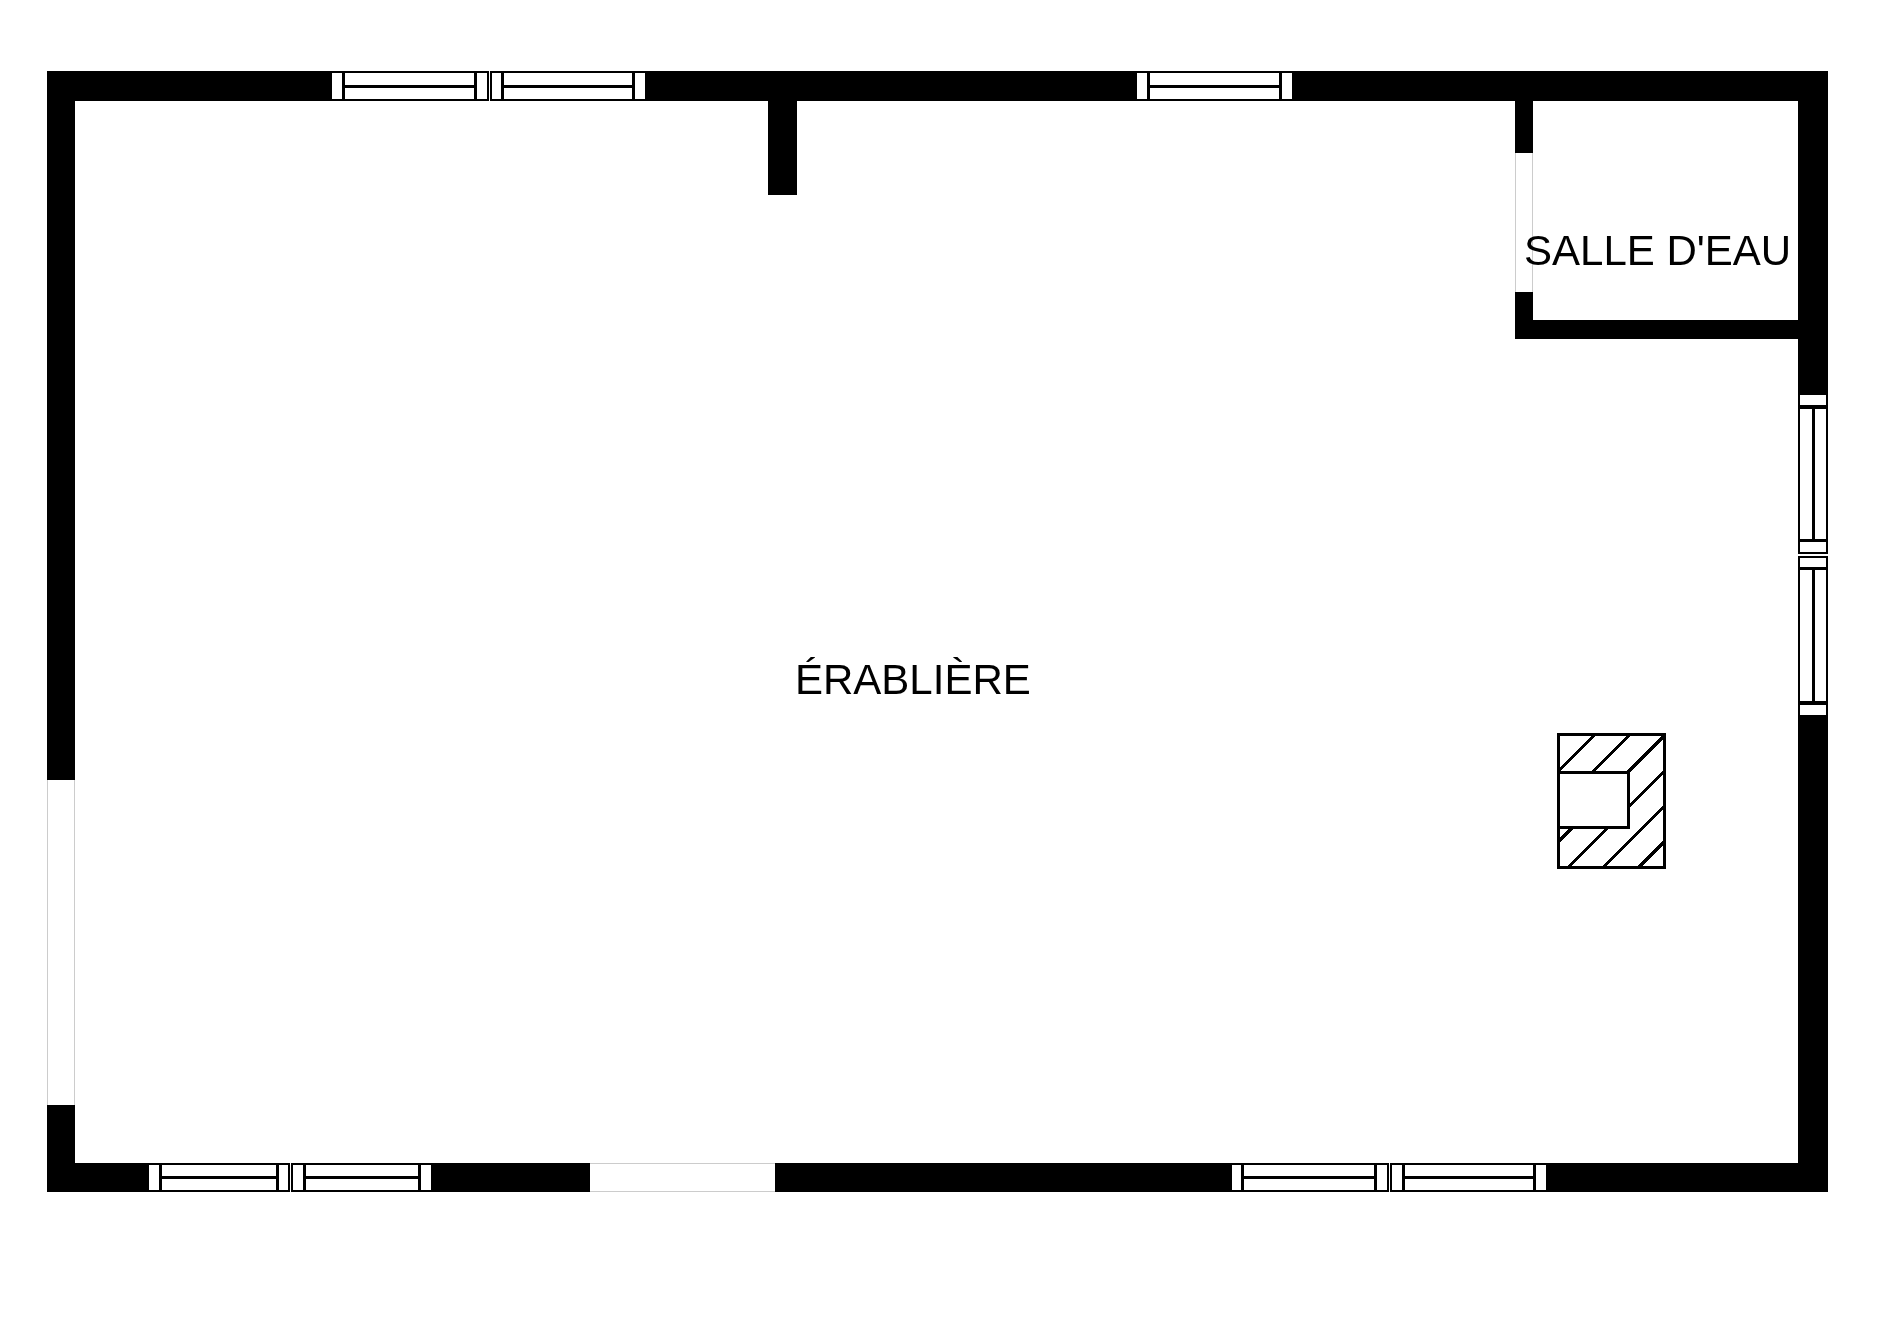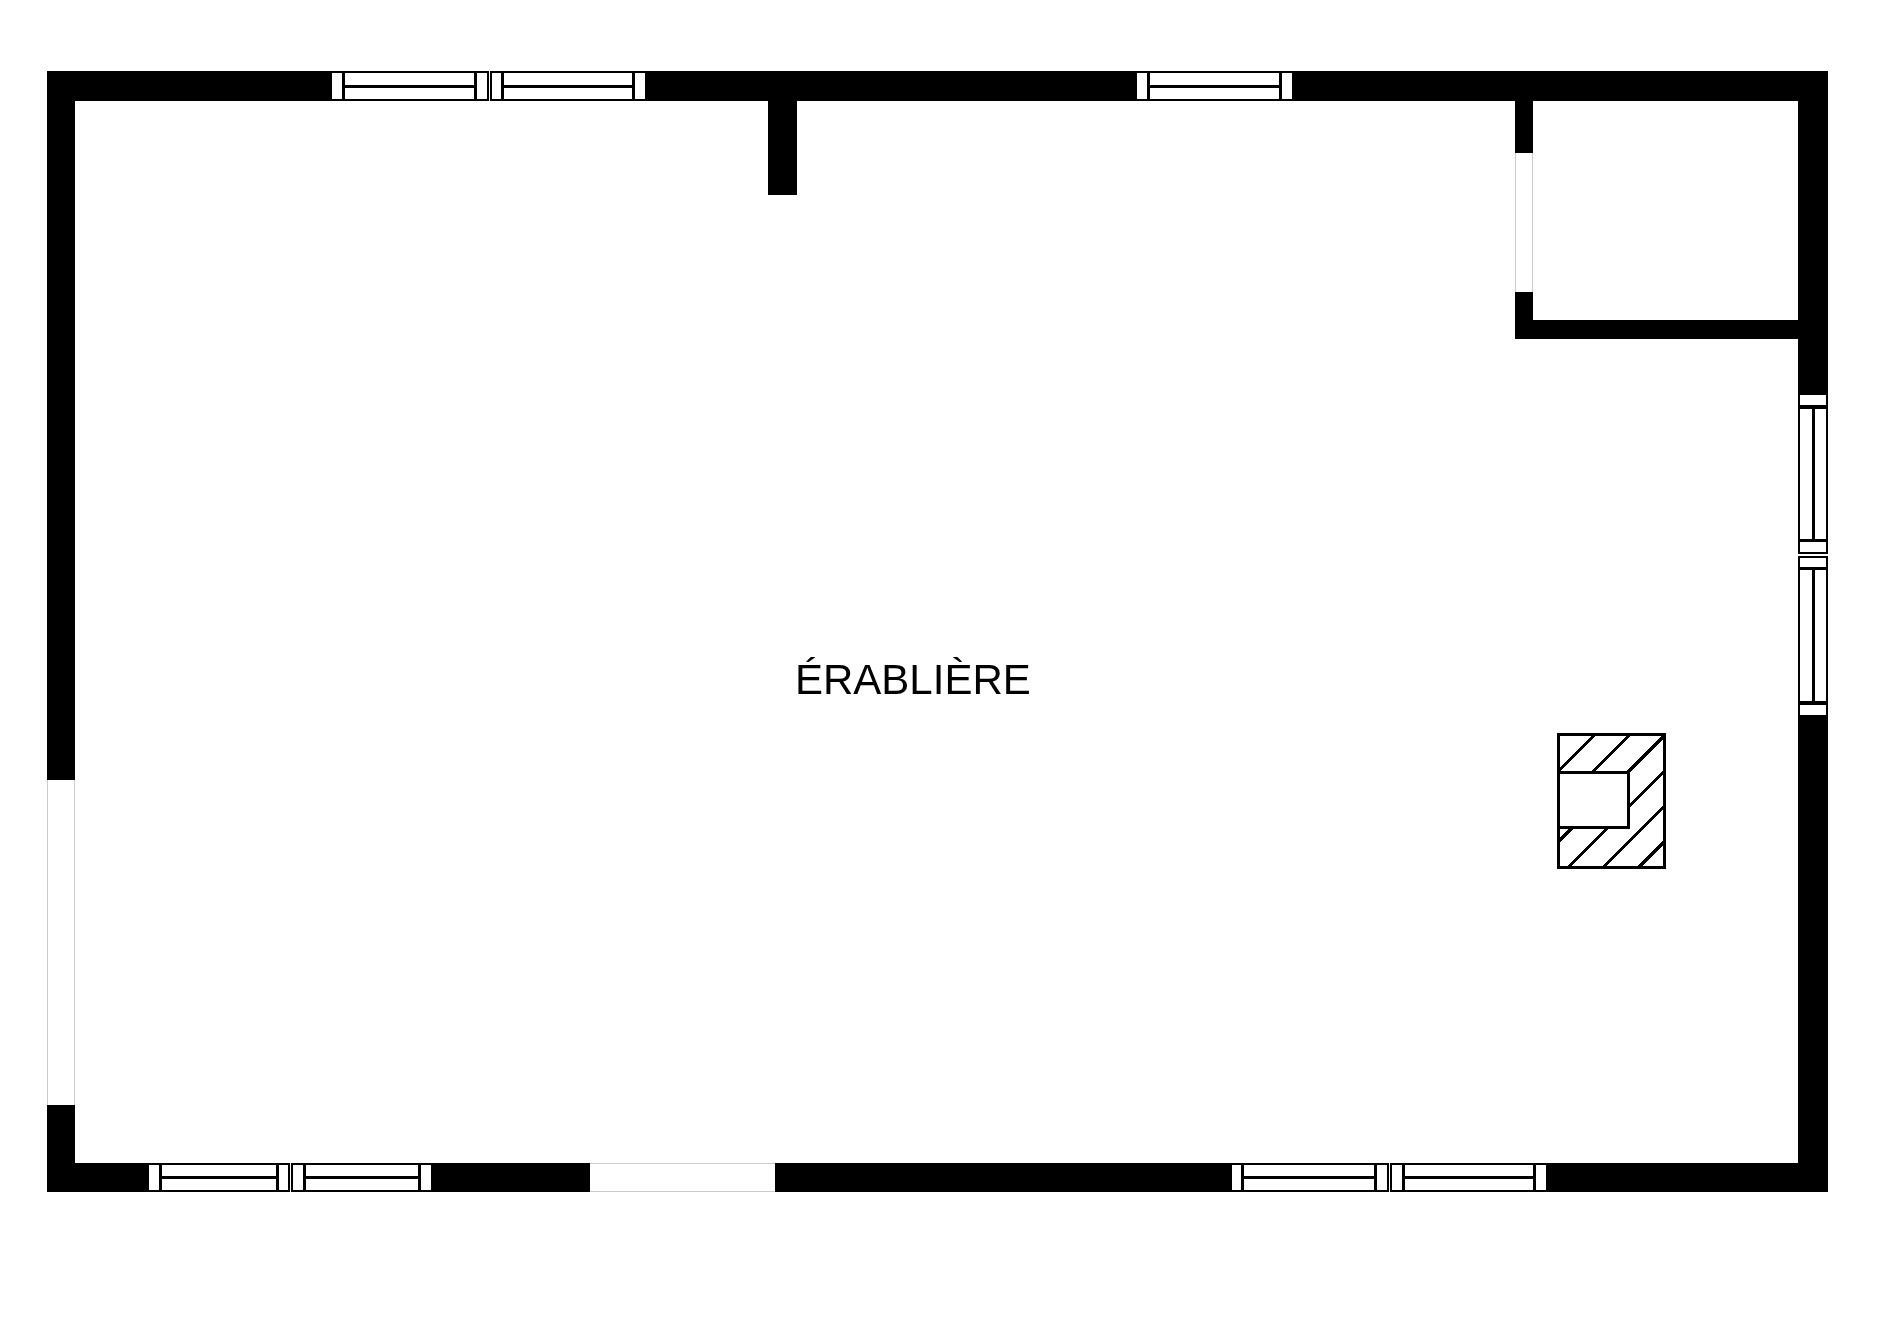--- a/index.html
+++ b/index.html
@@ -147,14 +147,15 @@
   <div class="wall" style="left:1515px; top:101px; width:18px; height:52px;"></div>
   <div class="opening v" style="left:1515px; top:153px; width:18px; height:139px;"></div>
   <div class="wall" style="left:1515px; top:292px; width:18px; height:47px;"></div>
   <div class="wall" style="left:1515px; top:320px; width:283px; height:19px;"></div>
 
   <div class="chimney">
     <div class="chimney-notch"></div>
   </div>
 
   <div class="room-label" style="left:795px; top:659px;">ÉRABLIÈRE</div>
+  <div class="room-label" style="left:1524px; top:230px;">SALLE D'EAU</div>
 
 </div>
 
 </body></html>

